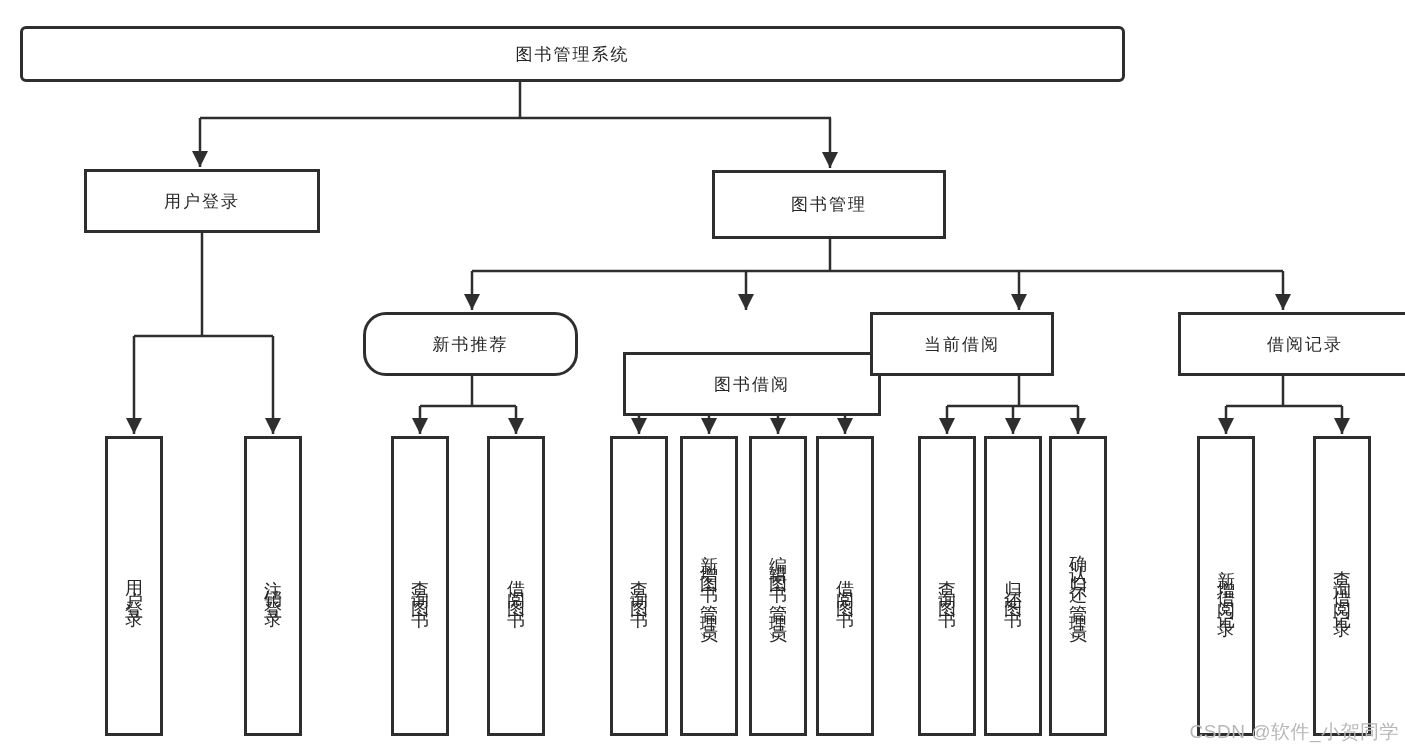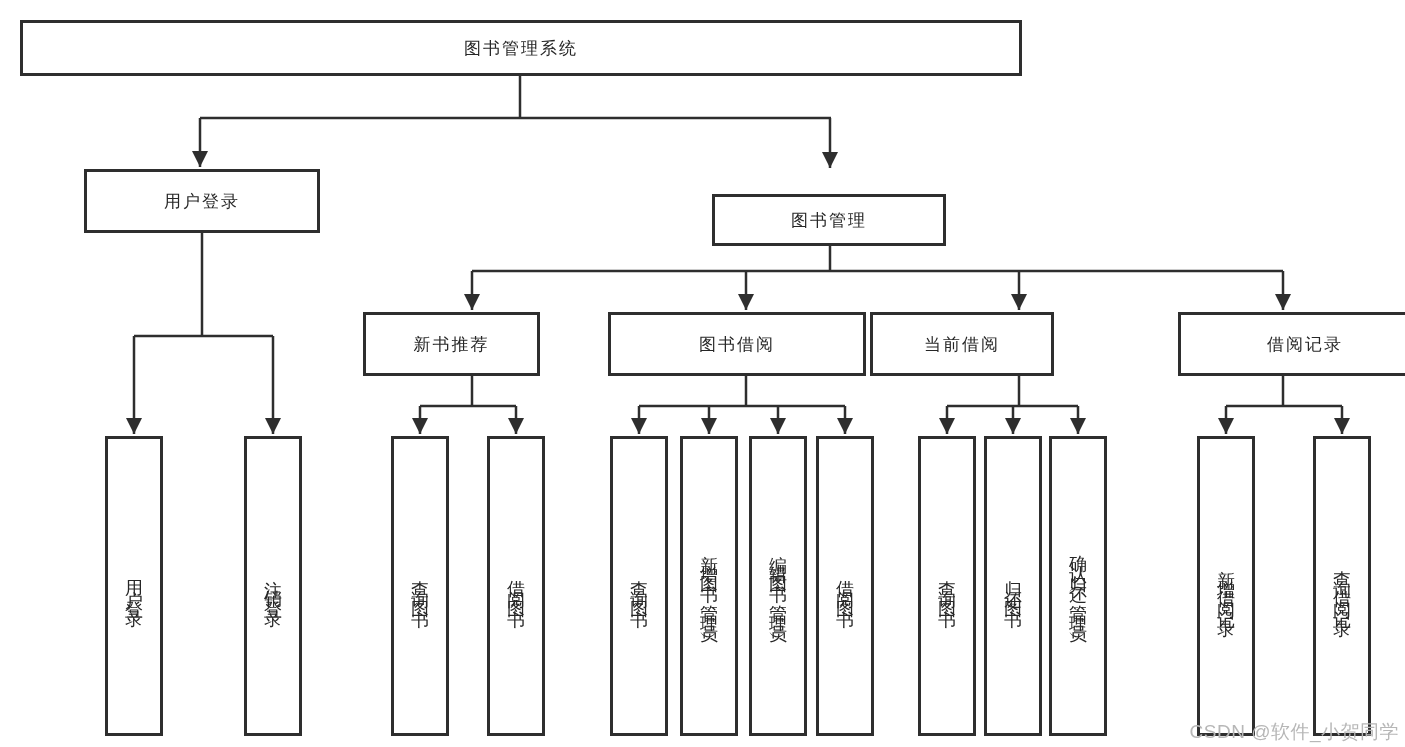--- a/index.html
+++ b/index.html
@@ -31,26 +31,26 @@
   .vnode {
     writing-mode: vertical-rl;
     text-orientation: mixed;
     font-size: 18px;
     letter-spacing: 10px;
     line-height: 1;
     width: 58px;
     top: 436px;
     height: 300px;
   }
-  .root  { left: 20px;  top: 20px;  width: 1002px; height: 56px; }
+  .root  { left: 20px;  top: 26px;  width: 1105px; height: 56px; border-radius: 6px; }
   .l2a   { left: 84px;  top: 169px; width: 236px;  height: 64px; }
-  .l2b   { left: 712px; top: 170px; width: 234px;  height: 52px; margin-top: 24px; }
+  .l2b   { left: 712px; top: 170px; width: 234px;  height: 69px; }
   .l3    { top: 312px; height: 64px; }
-  .l3a   { left: 363px;  width: 177px; }
-  .l3b   { left: 608px;  width: 258px; }
+  .l3a   { left: 363px;  width: 215px; border-radius: 23px; }
+  .l3b   { left: 623px;  width: 258px; margin-top: 40px; }
   .l3c   { left: 870px;  width: 184px; }
   .l3d   { left: 1178px; width: 254px; }
   .g1a { left: 105px; }  .g1b { left: 244px; }
   .g2a { left: 391px; }  .g2b { left: 487px; }
   .g3a { left: 610px; }  .g3b { left: 680px; }  .g3c { left: 749px; }  .g3d { left: 816px; }
   .g4a { left: 918px; }  .g4b { left: 984px; }  .g4c { left: 1049px; }
   .g5a { left: 1197px; } .g5b { left: 1313px; }
   #watermark {
     position: absolute;
     right: 6px;

